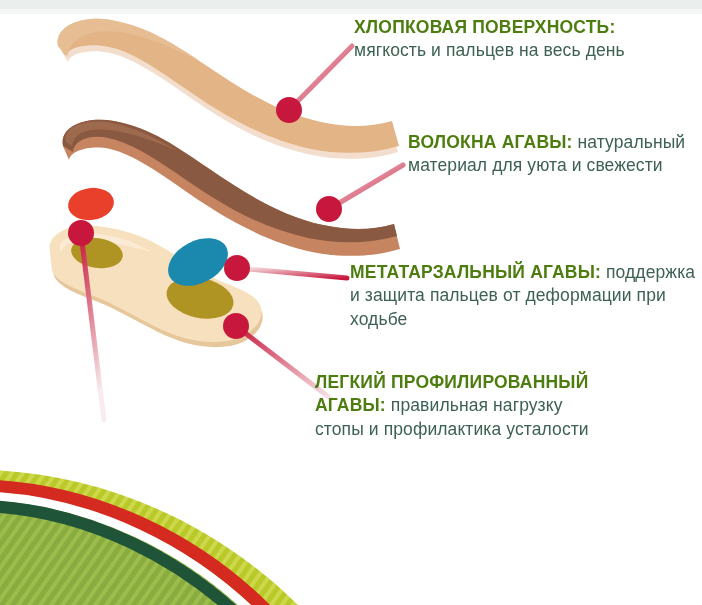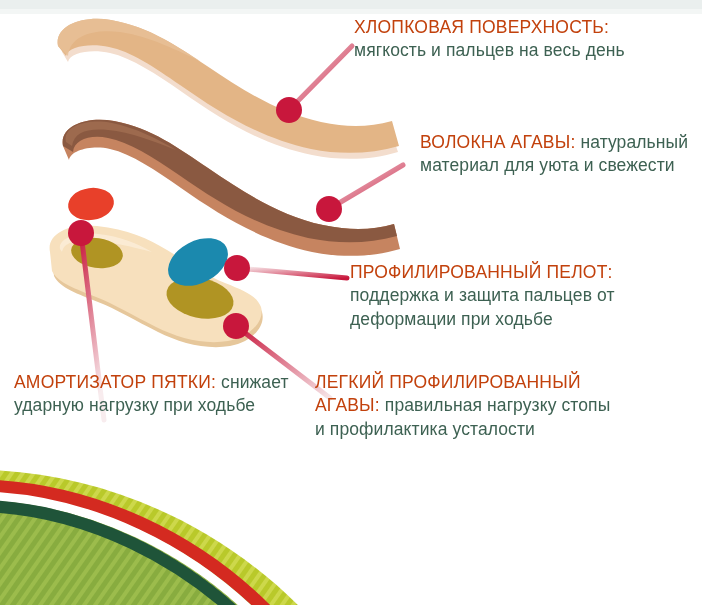--- a/index.html
+++ b/index.html
@@ -23,27 +23,27 @@
     height: 605px;
   }
   .callout {
     position: absolute;
     color: #3d6152;
     font-size: 17.5px;
     line-height: 1.34;
     letter-spacing: 0.1px;
   }
   .callout .hd {
-    color: #c2410c;
-    font-weight: normal;
+    color: #4d7c0f;
+    font-weight: bold;
     letter-spacing: 0.2px;
     text-align: right;
   }
   .c-cotton  { left: 354px; top: 16px;  width: 330px; }
-  .c-agave   { left: 408px; top: 131px; width: 280px; margin-left: 12px; }
+  .c-agave   { left: 408px; top: 131px; width: 280px; }
   .c-meta    { left: 350px; top: 261px; width: 348px; }
   .c-heel    { left: 14px;  top: 371px; width: 285px; }
   .c-frame   { left: 315px; top: 371px; width: 300px; }
 </style>
 </head>
 <body>
 
 <div id="stage">
 
   <svg id="art" viewBox="0 0 702 605">
@@ -158,24 +158,21 @@
 
   <div class="callout c-cotton">
     <span class="hd">ХЛОПКОВАЯ ПОВЕРХНОСТЬ:</span><span> мягкость и пальцев на весь день</span>
   </div>
 
   <div class="callout c-agave">
     <span class="hd">ВОЛОКНА АГАВЫ:</span><span> натуральный материал для уюта и свежести</span>
   </div>
 
   <div class="callout c-meta">
-    <span class="hd">ПРОФИЛИРОВАННЫЙ ПЕЛОТ:</span><span> поддержка и защита пальцев от деформации при ходьбе</span>
+    <span class="hd">МЕТАТАРЗАЛЬНЫЙ АГАВЫ:</span><span> поддержка и защита пальцев от деформации при ходьбе</span>
   </div>
 
-  <div class="callout c-heel">
-    <span class="hd">АМОРТИЗАТОР ПЯТКИ:</span><span> снижает ударную нагрузку при ходьбе</span>
-  </div>
 
   <div class="callout c-frame">
     <span class="hd">ЛЕГКИЙ ПРОФИЛИРОВАННЫЙ АГАВЫ:</span><span> правильная нагрузку стопы и профилактика усталости</span>
   </div>
 
 </div>
 
 </body></html>

